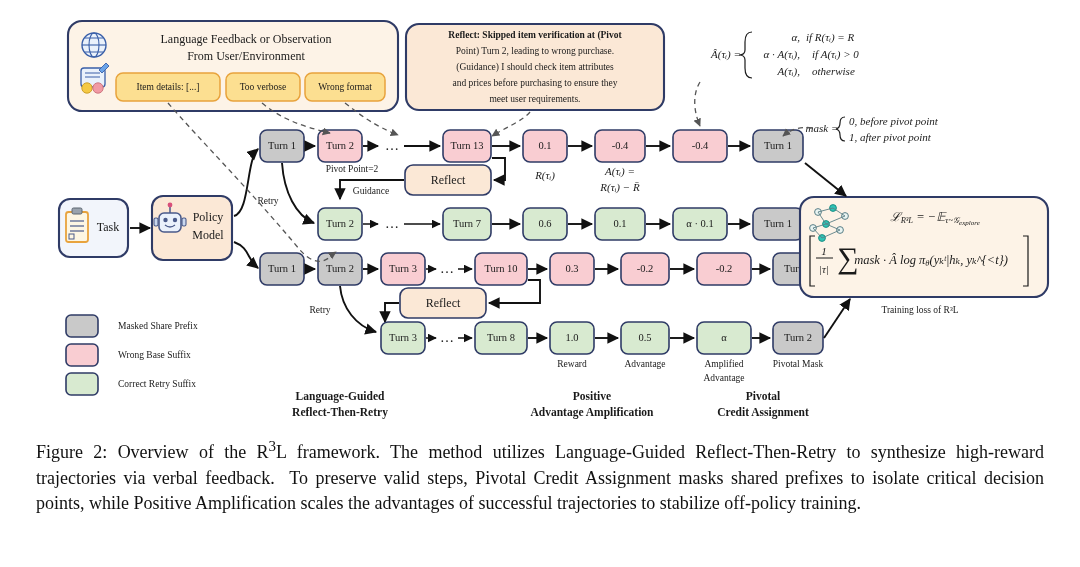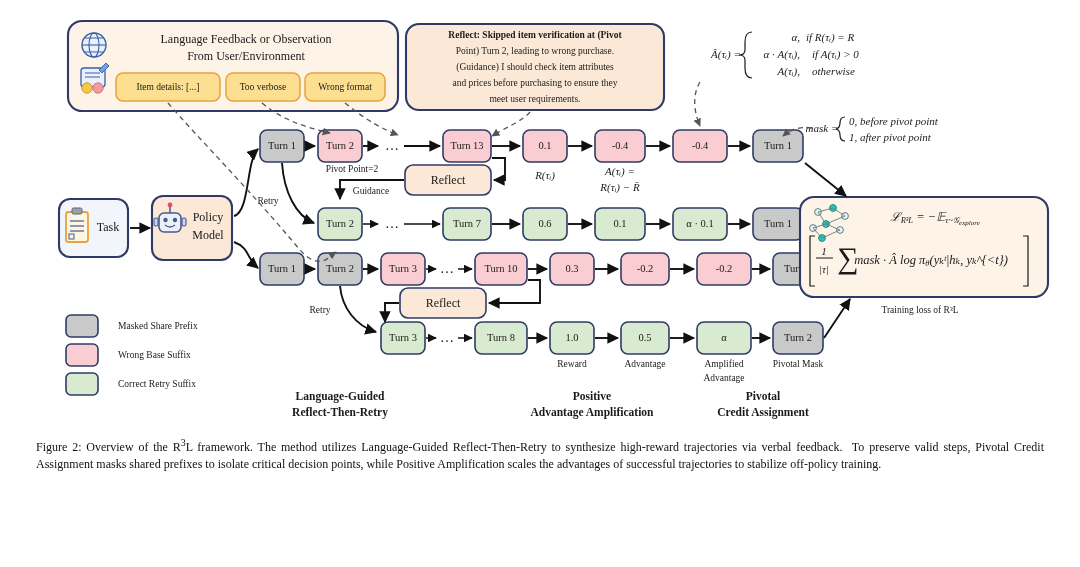--- a/index.html
+++ b/index.html
@@ -22,21 +22,21 @@
   .lbl-sm{font-size:9.5px;}
   .lbl-md{font-size:12px;}
   .lbl-big{font-size:14px;}
   .lbl-bold{font-weight:bold;}
   .mth{font-family:"Liberation Serif","DejaVu Serif",serif;font-style:italic;font-size:11px;
        fill:#1a1a1a;text-anchor:middle;dominant-baseline:middle;}
   .arw{stroke:#111;stroke-width:1.9;fill:none;}
   .arw-thin{stroke:#111;stroke-width:1.5;fill:none;}
   .dash{stroke:#555;stroke-width:1.3;fill:none;stroke-dasharray:5 4;}
   .caption{position:absolute;left:36px;top:436px;width:1008px;
-           font-size:12px;line-height:1.42;text-align:justify;color:#111;}
+           font-size:18px;line-height:1.42;text-align:justify;color:#111;}
 </style>
 </head>
 <body>
 
 <div id="root">
 
 <svg id="fig" viewBox="0 0 1080 430">
   <defs>
     <marker id="ah" markerWidth="7" markerHeight="7" refX="5.6" refY="3" orient="auto">
       <path d="M0,0 L6.2,3 L0,6 z" fill="#111"></path>

